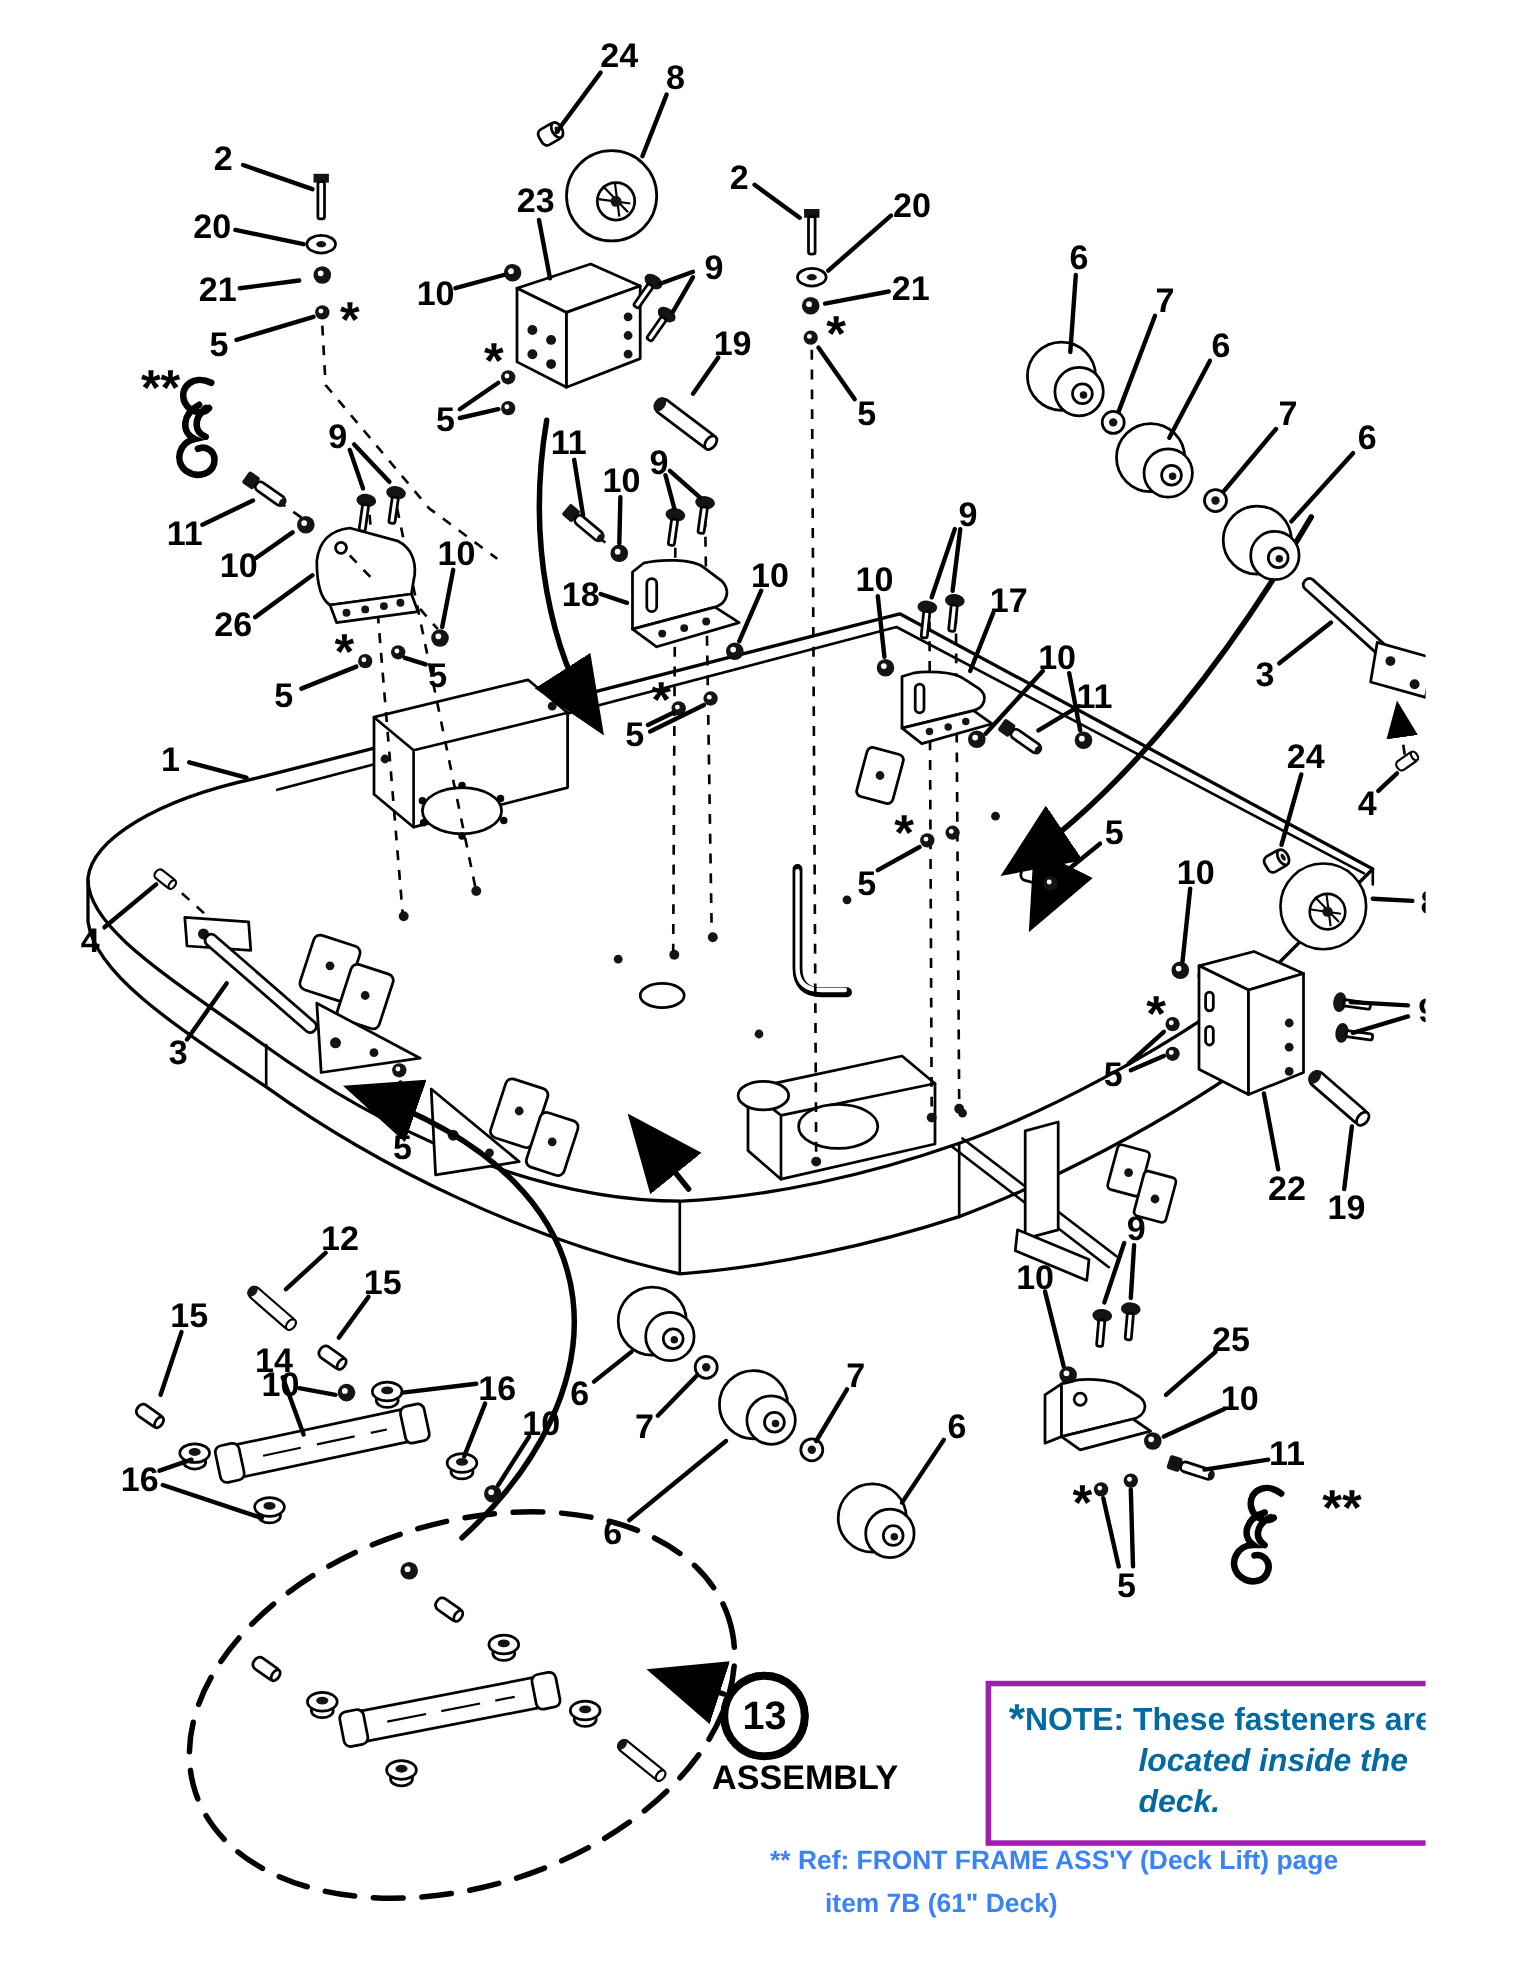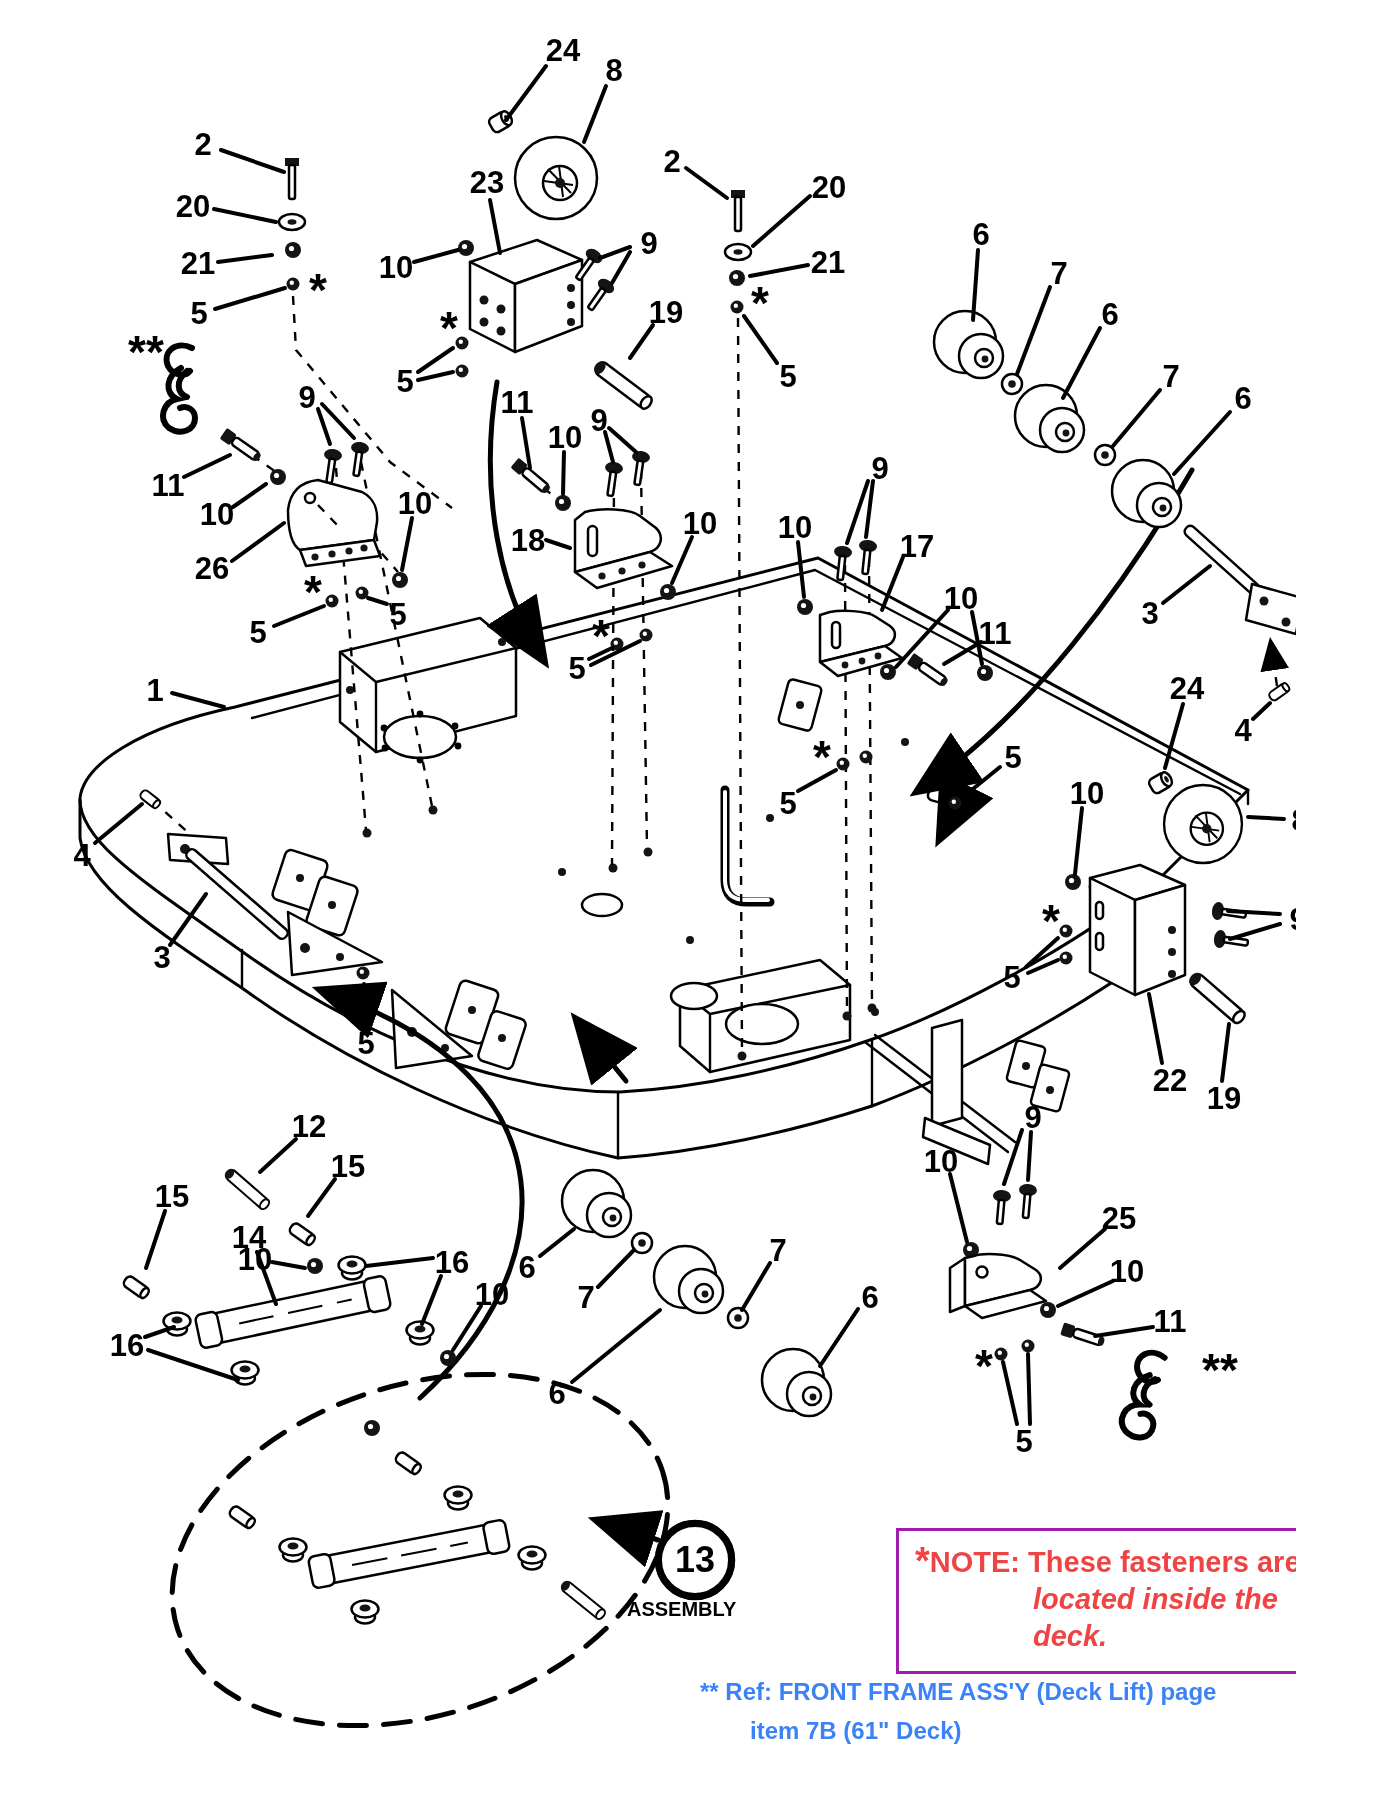--- a/index.html
+++ b/index.html
@@ -9,30 +9,30 @@
   .ln{fill:none;stroke:#000;stroke-width:3;stroke-linejoin:round;stroke-linecap:round;}
   .ln2{fill:none;stroke:#000;stroke-width:2.4;stroke-linejoin:round;stroke-linecap:round;}
   .fw{fill:#fff;stroke:#000;stroke-width:2.5;stroke-linejoin:round;}
   .dash{fill:none;stroke:#000;stroke-width:2.4;stroke-dasharray:9 9;}
   .dashf{fill:none;stroke:#000;stroke-width:5;stroke-dasharray:27 17;stroke-linecap:round;}
   .arrow{fill:none;stroke:#000;stroke-width:5;marker-end:url(#ah);stroke-linecap:round;}
   .dot{fill:#141414;}
   .callout-num{font:bold 31px "Liberation Sans",sans-serif;text-anchor:middle;dominant-baseline:central;fill:#000;}
   .callout-star{font:bold 46px "Liberation Sans",sans-serif;text-anchor:middle;dominant-baseline:central;fill:#000;}
   .leader{stroke:#000;stroke-width:4;stroke-linecap:round;}
-  .note-box{position:absolute;left:896px;top:1528px;width:420px;border:3px solid #a21caf;
-            padding:12px 10px 16px 16px;font-weight:bold;font-size:29px;line-height:37px;color:#ef4444;}
+  .note-box{position:absolute;left:896px;top:1528px;width:420px;border:5px solid #a21caf;
+            padding:12px 10px 16px 16px;font-weight:bold;font-size:29px;line-height:37px;color:#0369a1;}
   .note-star{font-size:38px;vertical-align:-2px;}
   .note-line2{display:block;padding-left:118px;font-style:italic;}
   .ref-note{position:absolute;left:700px;top:1672px;font-weight:bold;font-size:24px;line-height:39px;color:#3b82f6;}
   .ref-line2{display:block;padding-left:50px;}
   .badge-circle{position:absolute;left:655px;top:1520px;width:66px;height:66px;border:7px solid #000;
                 border-radius:50%;text-align:center;line-height:66px;font-weight:bold;font-size:36px;color:#000;}
-  .badge-caption{position:absolute;left:627px;top:1598px;width:210px;text-align:left;
-                 font-weight:bold;font-size:20px;color:#000;}
+  .badge-caption{position:absolute;left:627px;top:1598px;width:210px;text-align:center;
+                 font-weight:bold;font-size:31px;color:#000;}
   .watermark{position:absolute;left:1290px;top:1752px;font-family:Liberation Sans, sans-serif;
              font-weight:bold;font-size:37px;letter-spacing:1px;margin-left:22px;}
 </style>
 </head>
 <body>
 
 <div id="stage">
 <svg width="1396" height="1800" viewBox="0 0 1396 1800">
   <defs>
     <marker id="ah" markerWidth="14" markerHeight="12" refX="11" refY="6" orient="auto">

